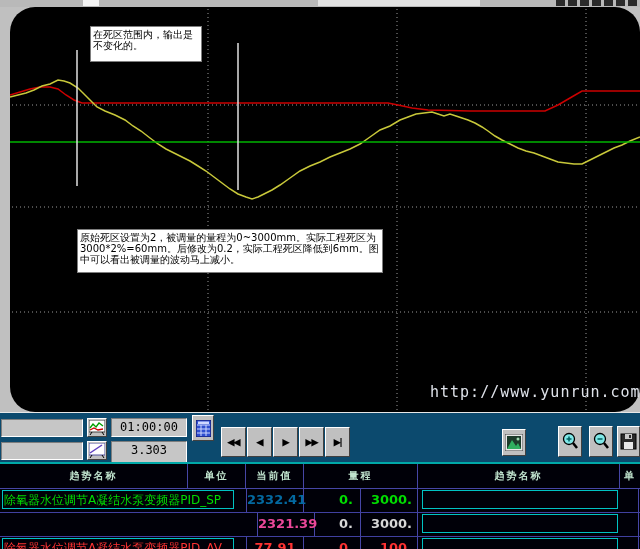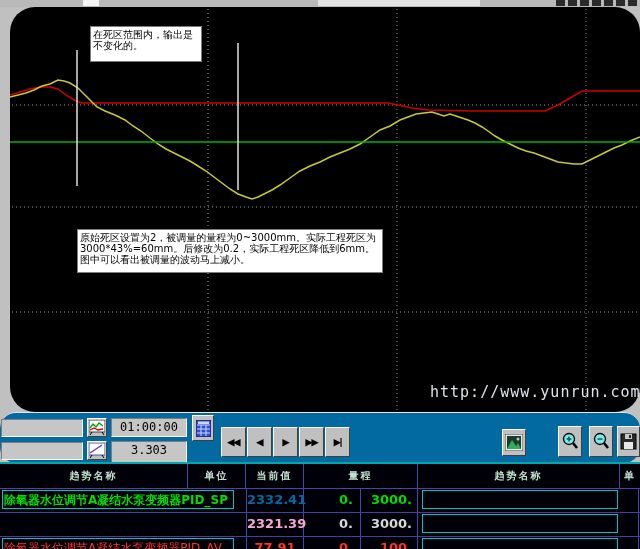--- a/index.html
+++ b/index.html
@@ -12,21 +12,21 @@
   
   .chart-panel{left:10px;top:7px;width:630px;height:405px;background:#000;border-radius:25px;}
   .chart-panel svg{position:absolute;left:0;top:0;}
   .ann{position:absolute;background:#fff;border:1px solid #7d7d7d;color:#000;
        font-size:10px;line-height:11px;padding:2px 2px;box-sizing:border-box;}
   .ann1{left:80px;top:19px;width:112px;height:36px;}
   .ann2{left:67px;top:222px;width:306px;height:44px;}
   .watermark{position:absolute;left:420px;top:376px;color:#dfe3ea;
        font-family:"DejaVu Sans Mono","Liberation Mono",monospace;font-size:15px;letter-spacing:1px;}
   
-  .toolbar{left:0;top:412px;width:640px;height:50px;background:#0369a1;border-top:1px solid #e8e8e8;border-radius:16px;}
+  .toolbar{left:0;top:412px;width:640px;height:50px;background:#0c4a6e;border-top:1px solid #e8e8e8;}
   .sunken{position:absolute;background:#c6c6c6;border-top:1px solid #7d7d7d;border-left:1px solid #7d7d7d;
        border-bottom:1px solid #fff;border-right:1px solid #fff;box-sizing:border-box;}
   .field-text{font-size:12px;color:#000;text-align:center;line-height:17px;
        font-family:"DejaVu Sans Mono","Liberation Mono",monospace;}
   .raised{position:absolute;background:#c0c0c0;border-top:1px solid #fff;border-left:1px solid #fff;
        border-bottom:1px solid #404040;border-right:1px solid #404040;box-sizing:border-box;
        display:flex;align-items:center;justify-content:center;padding:0;cursor:default;}
   .pb-btn{font-size:9px;font-weight:bold;color:#000;letter-spacing:-1px;}
   
   .trend-table{left:0;top:462px;width:640px;height:87px;background:#000008;overflow:hidden;
@@ -68,21 +68,21 @@
       <line x1="2" y1="98" x2="628" y2="98" stroke="#9a9a9a" stroke-width="1" stroke-dasharray="1,3"></line>
       <line x1="2" y1="200" x2="628" y2="200" stroke="#9a9a9a" stroke-width="1" stroke-dasharray="1,3"></line>
       <line x1="2" y1="305" x2="628" y2="305" stroke="#9a9a9a" stroke-width="1" stroke-dasharray="1,3"></line>
       <polyline points="0,88 10,85 20,82 30,80 40,80 48,82 56,88 64,93 72,96 190,96 378,96 388,98 402,101 418,103 460,104 535,104 548,98 560,91 572,84 590,84 630,84" fill="none" stroke="#cc0000" stroke-width="1.5"></polyline>
       <polyline points="0,90 8,88 16,86 24,83 32,79 40,77 48,73 54,74 60,76 68,81 75,88 82,95 87,100 95,104 105,108 115,113 123,119 131,124 140,131 148,137 156,142 164,146 172,150 180,154 188,159 196,164 204,170 212,176 220,182 228,187 236,190 242,192 248,190 254,187 262,183 270,178 280,171 290,164 300,159 310,155 320,150 330,146 340,142 350,137 360,130 370,123 380,119 390,113 398,110 406,107 414,106 422,105 428,107 434,109 440,107 446,109 452,111 458,113 465,116 472,120 478,124 485,129 492,133 500,137 508,141 516,144 524,146 532,149 540,152 548,155 556,156 564,157 572,157 580,153 588,149 596,145 604,141 612,138 620,134 630,130" fill="none" stroke="#c8c83a" stroke-width="1.5"></polyline>
       <polyline points="0,135 630,135" fill="none" stroke="#00b400" stroke-width="1.5"></polyline>
       <line x1="67" y1="43" x2="67" y2="179" stroke="#e0e0e0" stroke-width="1.5"></line>
       <line x1="228" y1="36" x2="228" y2="183" stroke="#e0e0e0" stroke-width="1.5"></line>
     </svg>
   <div class="ann ann1">在死区范围内，输出是不变化的。</div>
-  <div class="ann ann2">原始死区设置为2，被调量的量程为0~3000mm。实际工程死区为3000*43%=60mm。后修改为0.2，实际工程死区降低到6mm。图中可以看出被调量的波动马上减小。</div>
+  <div class="ann ann2">原始死区设置为2，被调量的量程为0~3000mm。实际工程死区为3000*2%=60mm。后修改为0.2，实际工程死区降低到6mm。图中可以看出被调量的波动马上减小。</div>
   <div class="watermark">http://www.yunrun.com.cn</div>
 </div>
 
 <div class="abs toolbar">
   <div class="sunken" style="left:1px;top:6px;width:82px;height:18px;"></div>
   <div class="sunken" style="left:1px;top:29px;width:82px;height:18px;"></div>
 
   <button class="raised" style="left:87px;top:5px;width:20px;height:19px;">
     <svg width="16" height="15">
       <rect x="0" y="0" width="16" height="12" fill="#fff" stroke="#404040"></rect>
@@ -155,30 +155,30 @@
   <div class="thead">
     <div class="th" style="left:0;width:188px;">趋势名称</div>
     <div class="th" style="left:188px;width:58px;">单位</div>
     <div class="th" style="left:246px;width:58px;">当前值</div>
     <div class="th" style="left:304px;width:114px;">量程</div>
     <div class="th" style="left:418px;width:202px;">趋势名称</div>
     <div class="th" style="left:620px;width:20px;border-right:none;">单位</div>
   </div>
   <div id="rows">
   <div class="trow">
-    <div class="name-box" style="color: rgb(0, 221, 0); font-weight: bold;">除氧器水位调节A凝结水泵变频器PID_SP</div>
+    <div class="name-box" style="color: rgb(0, 221, 0);">除氧器水位调节A凝结水泵变频器PID_SP</div>
     <div class="cell c-val" style="color: #0369a1;">2332.41</div>
     <div class="cell c-lo" style="color: rgb(0, 221, 0);">0.</div>
     <div class="cell c-hi" style="color: rgb(0, 221, 0);">3000.</div>
     <div class="name-box2"></div>
     <div class="cell c-u2"></div>
   </div>
 
   <div class="trow">
-    <div class="cell c-val" style="color: #f9a8d4;">2321.39</div>
+    <div class="cell c-val" style="color: #ec4899; margin-left: 11px;">2321.39</div>
     <div class="cell c-lo" style="color: rgb(216, 216, 216);">0.</div>
     <div class="cell c-hi" style="color: rgb(216, 216, 216);">3000.</div>
     <div class="name-box2"></div>
     <div class="cell c-u2"></div>
   </div>
 
   <div class="trow">
     <div class="name-box" style="color: rgb(255, 50, 50);">除氧器水位调节A凝结水泵变频器PID_AV</div>
     <div class="cell c-val" style="color: rgb(255, 50, 50);">77.91</div>
     <div class="cell c-lo" style="color: rgb(255, 50, 50);">0.</div>

